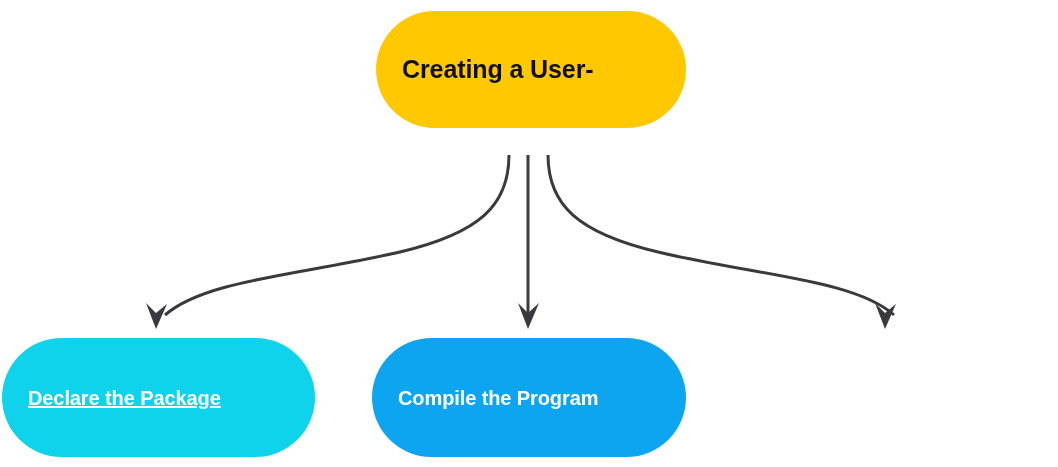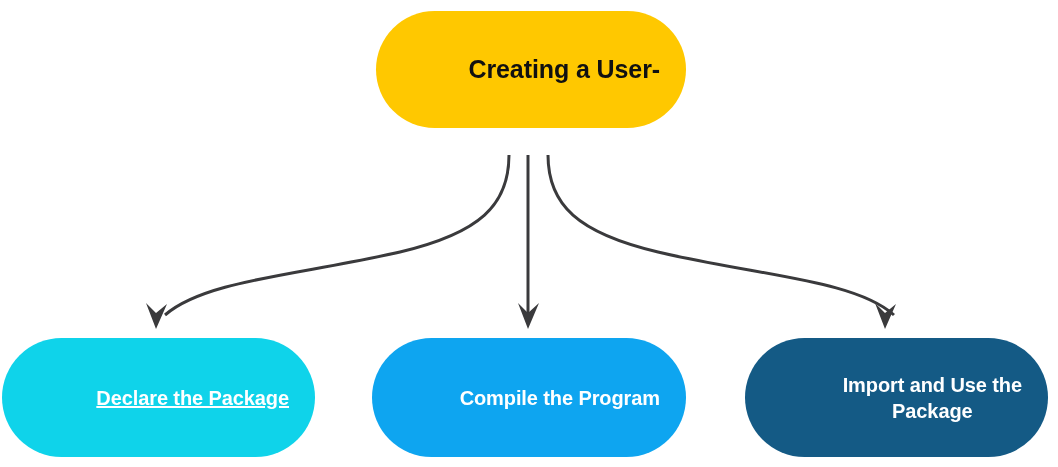--- a/index.html
+++ b/index.html
@@ -14,21 +14,21 @@
     position: relative;
     width: 1058px;
     height: 467px;
     background: #ffffff;
     overflow: hidden;
   }
   .node {
     position: absolute;
     display: flex;
     align-items: center;
-    justify-content: flex-end;
+    justify-content: flex-start;
     text-align: center;
     box-sizing: border-box;
     font-weight: bold;
     line-height: 1.30;
     letter-spacing: -0.1px;
   }
   
   #node-root {
     left: 376px;
     top: 11px;
@@ -113,20 +113,14 @@
   </div>
 
   <div class="node leaf" id="node-declare">
     <span>Declare the Package</span>
   </div>
 
   <div class="node leaf" id="node-compile">
     <span>Compile the Program</span>
   </div>
 
-  <div class="node leaf" id="node-import">
-    <span>
-      <span>Import and Use the</span><br>
-      <span>Package</span>
-    </span>
-  </div>
 
 </div>
 
 </body></html>

